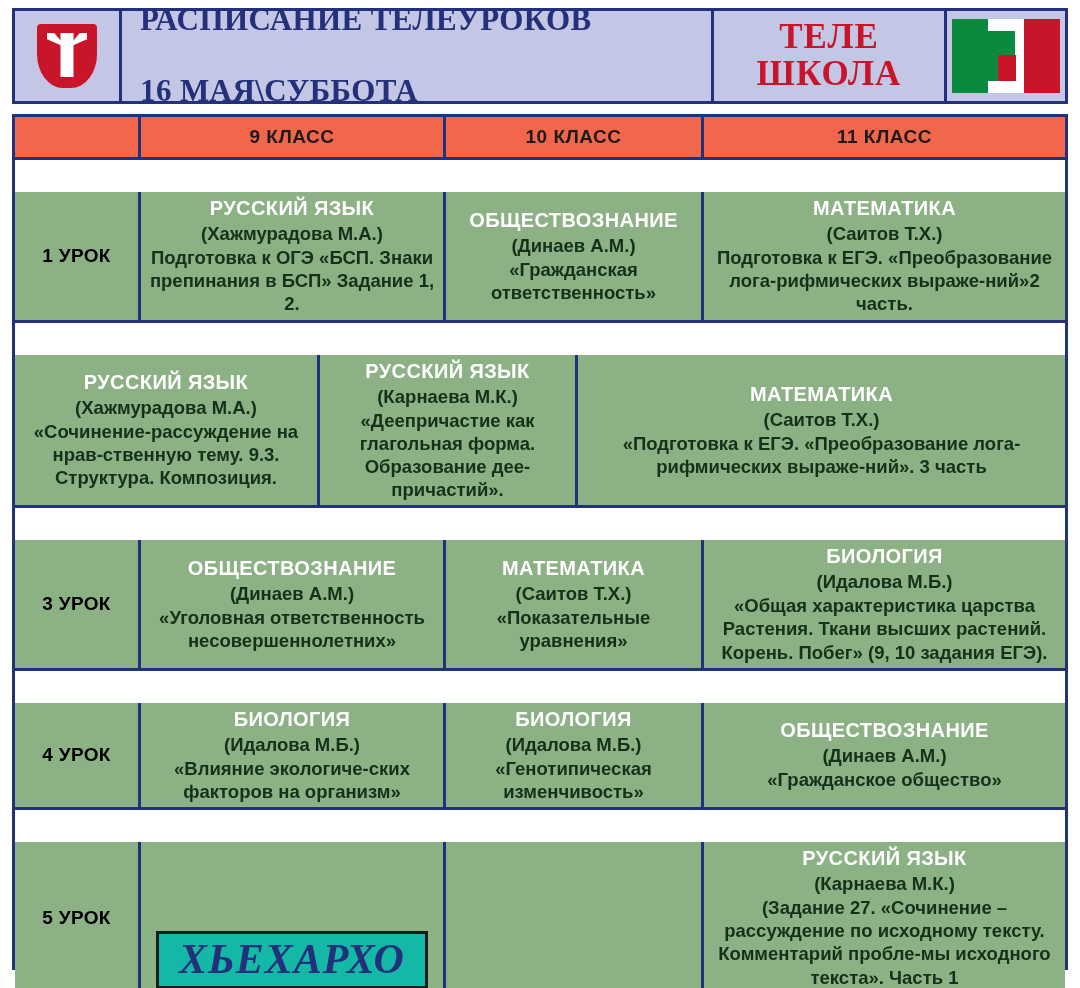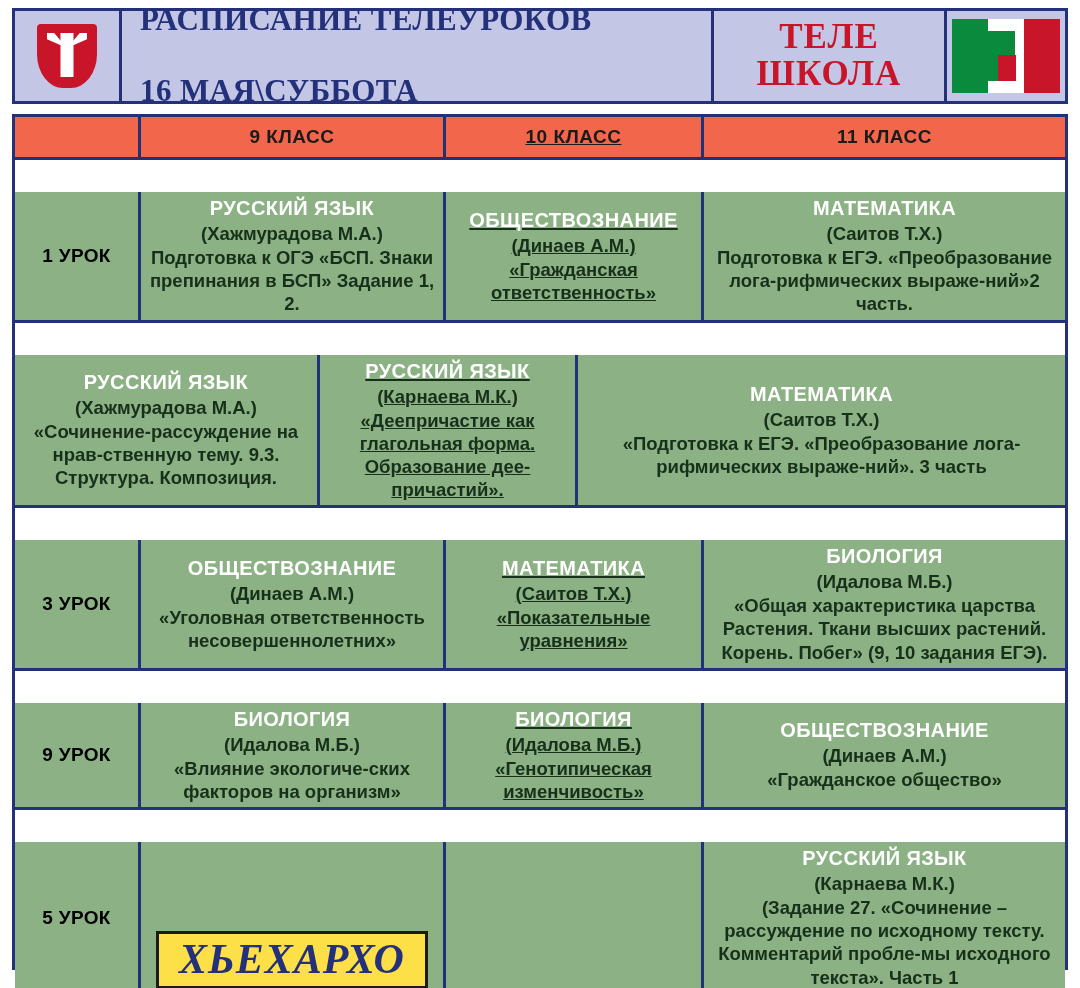--- a/index.html
+++ b/index.html
@@ -172,21 +172,21 @@
     display: flex;
     flex-direction: column;
     align-items: center;
     justify-content: center;
     text-align: center;
     padding: 4px 6px;
   }
   .cell:last-child { border-right: none; }
   .c-lesson { flex: 0 0 126px; }
   .c-9  { flex: 0 0 305px; }
-  .c-10 { flex: 0 0 258px; text-decoration: underline; }
+  .c-10 { flex: 0 0 258px; }
   .c-11 { flex: 1 1 auto; }
 
   .row.head .cell {
     background: #f2664b;
     color: #1b1b1b;
     font-weight: bold;
     font-size: 19px;
     letter-spacing: .5px;
   }
   .row.body .cell {
@@ -210,21 +210,21 @@
     line-height: 1.2;
   }
   .teacher, .desc {
     color: #16301a;
     font-weight: bold;
     line-height: 1.25;
   }
   .desc { margin-top: 1px; }
 
   .hbox {
-    background: #fde047;
+    background: #14b8a6;
     border: 3px solid #1b1b1b;
     padding: 4px 20px 6px 20px;
     margin-top: 6px;
   }
   .hbox span {
     font-family: "Liberation Serif", serif;
     color: #23307a;
     font-weight: bold;
     font-style: italic;
     font-size: 42px;
@@ -319,21 +319,21 @@
         <div class="desc">«Показательные уравнения»</div>
       </div>
       <div class="cell c-11">
         <div class="subj">БИОЛОГИЯ</div>
         <div class="teacher">(Идалова М.Б.)</div>
         <div class="desc">«Общая характеристика царства Растения. Ткани высших растений. Корень. Побег»  (9, 10 задания ЕГЭ).</div>
       </div>
     </div>
 
     <div class="row body">
-      <div class="cell c-lesson">9 УРОК</div>
+      <div class="cell c-lesson">4 УРОК</div>
       <div class="cell c-9">
         <div class="subj">БИОЛОГИЯ</div>
         <div class="teacher">(Идалова М.Б.)</div>
         <div class="desc">«Влияние экологиче-ских факторов на организм»</div>
       </div>
       <div class="cell c-10">
         <div class="subj">БИОЛОГИЯ</div>
         <div class="teacher">(Идалова М.Б.)</div>
         <div class="desc">«Генотипическая изменчивость»</div>
       </div>

